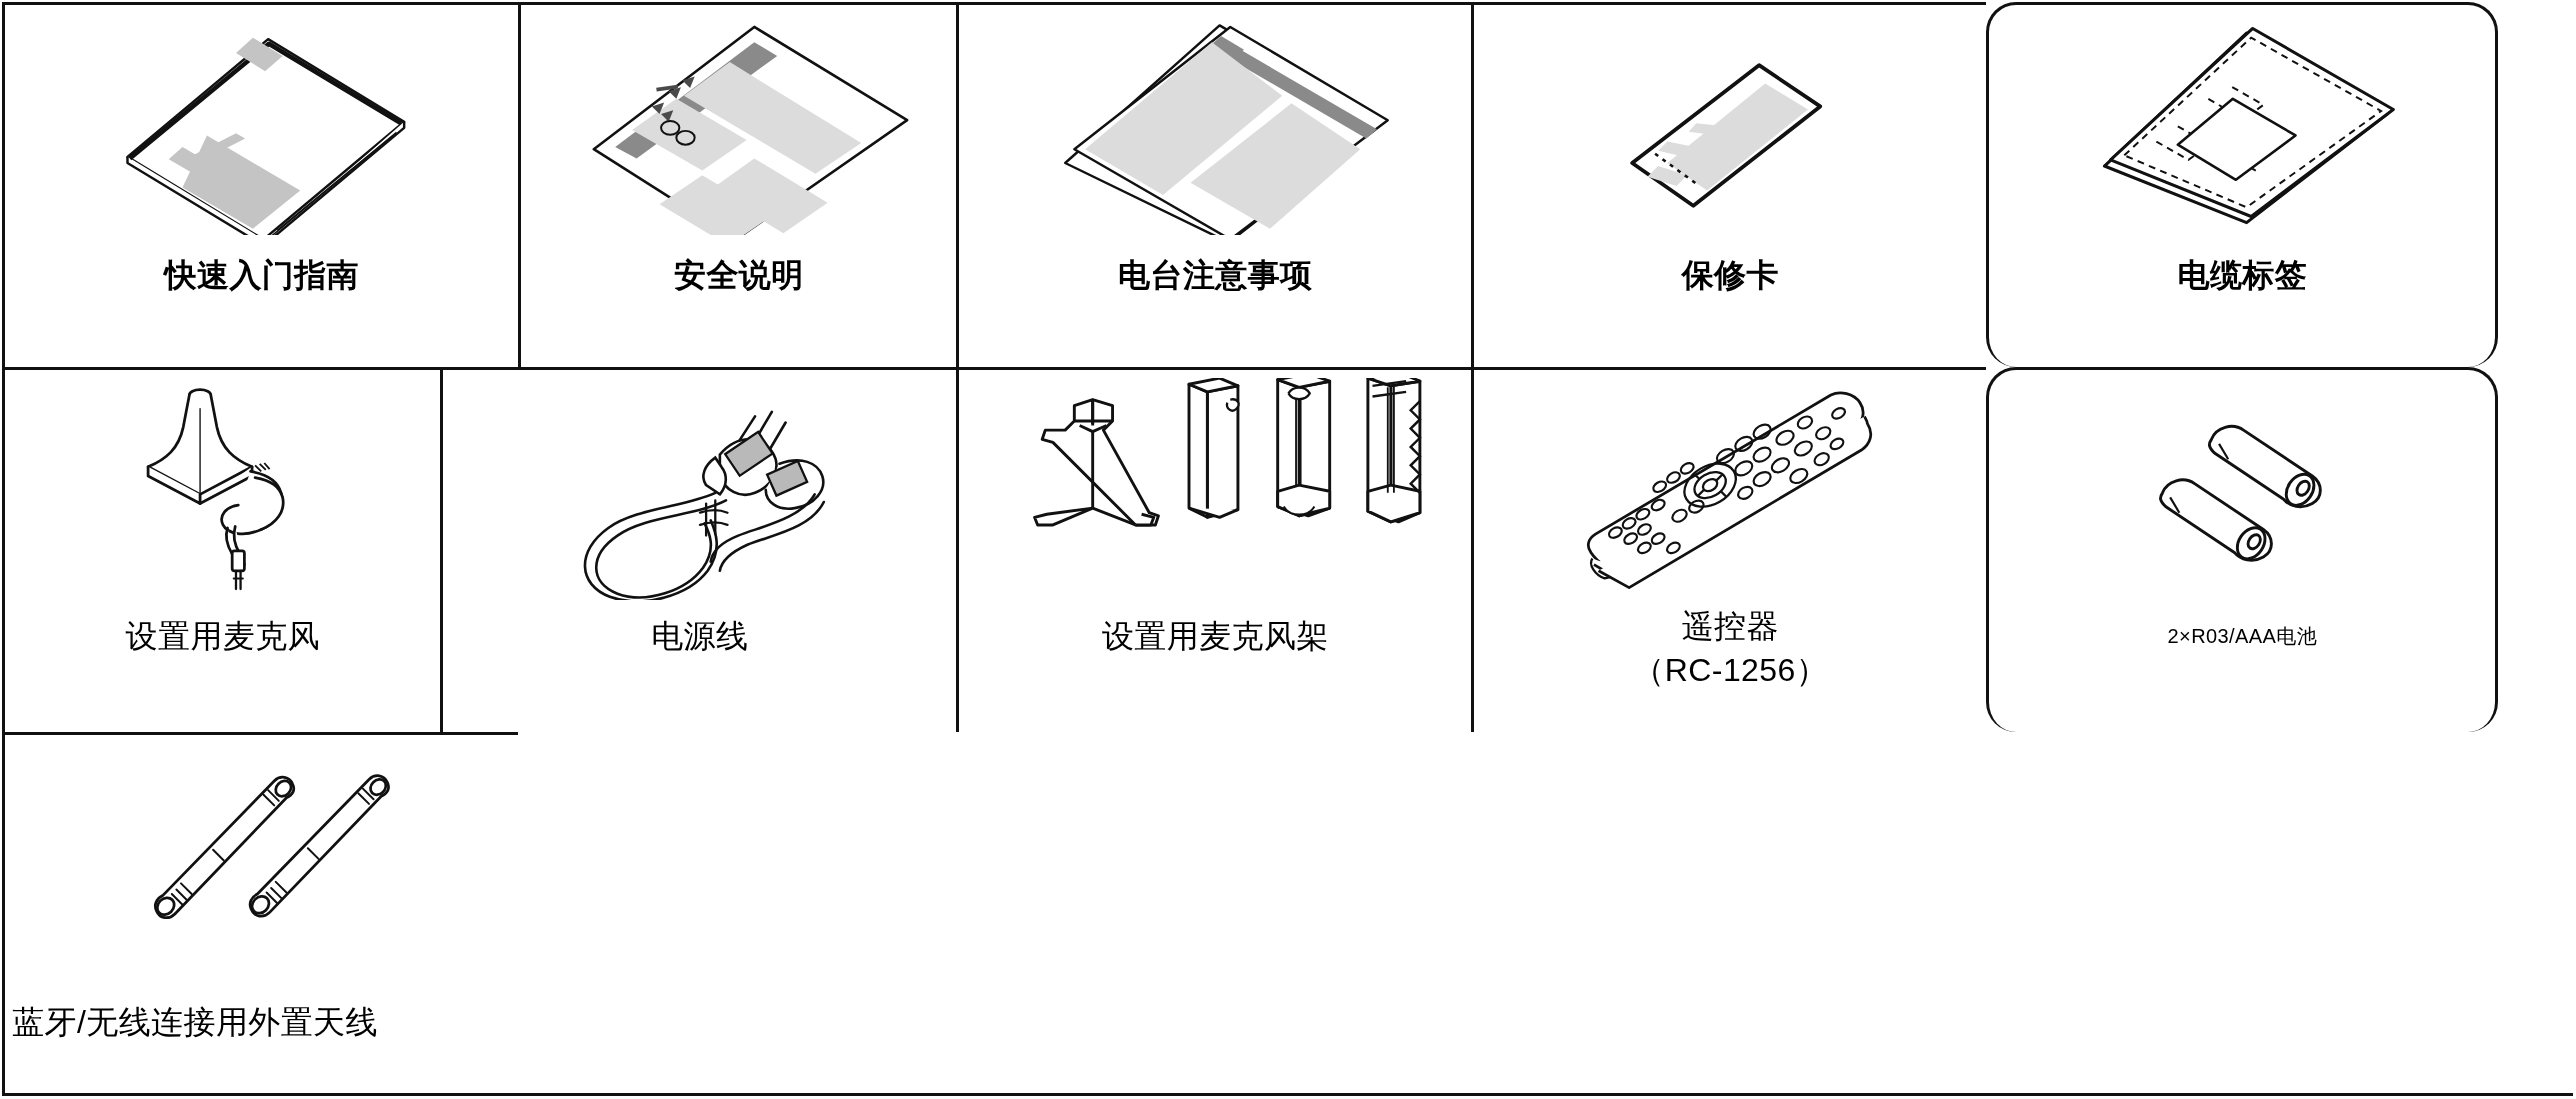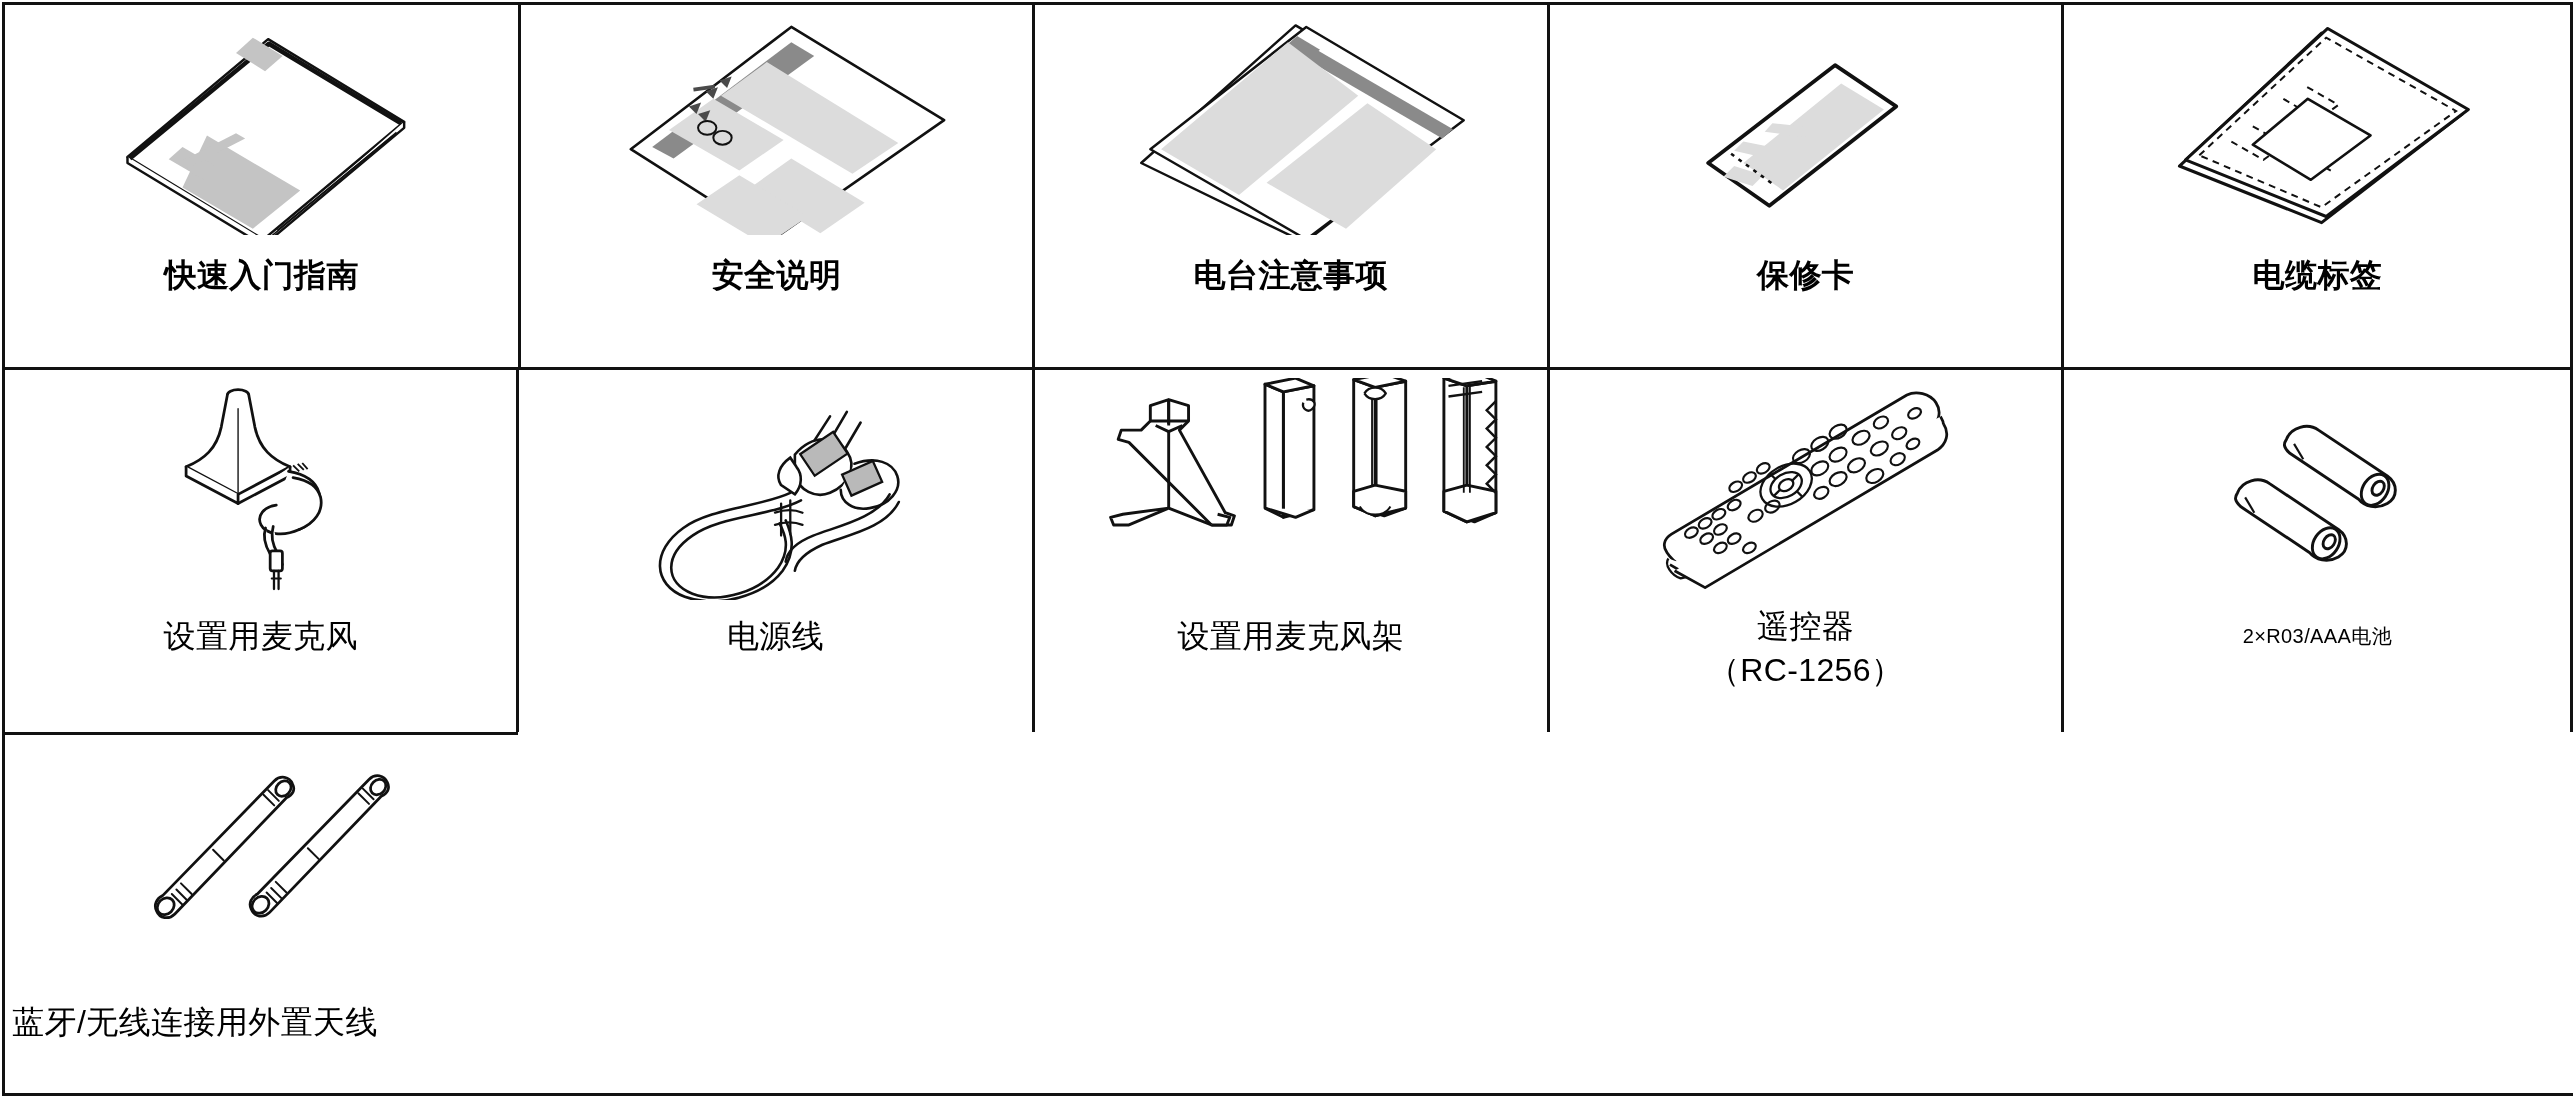--- a/index.html
+++ b/index.html
@@ -24,26 +24,26 @@
 
   .cell{
     position:relative;
     box-sizing:border-box;
     border-left:3.8px solid #111;
     border-top:3.8px solid #111;
     display:flex;flex-direction:column;
     align-items:center;justify-content:flex-start;
     overflow:hidden;
   }
-  .cell.last-col{border-right:3.8px solid #111;}
+  .cell.last-col{border-right:3.8px solid #111;border-radius:30px;}
   .row.r3 .cell{border-bottom:3.8px solid #111;}
   .cell.ghost{border-left:none;border-top:none;border-bottom:none;}
 
   .c1{width:516px;}
-  .c2{width:514px;}
+  .c2{width:438px;}
   .c3{width:515px;}
   .c4{width:515px;}
   .c5{width:512px;}
   .cfill{flex:1 1 auto;}
 
   
   .art{
     width:100%;
     height:229px;
     display:flex;align-items:center;justify-content:center;

